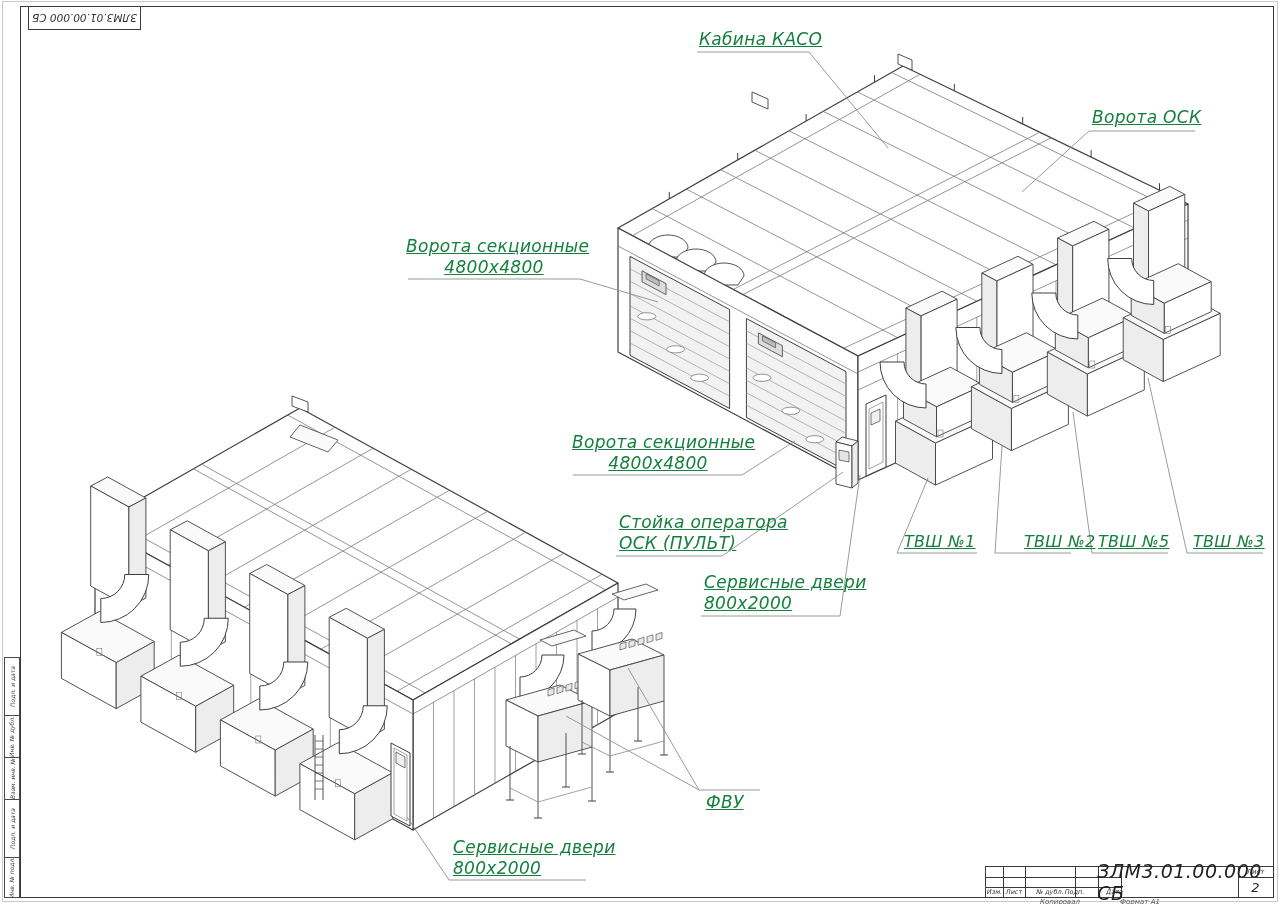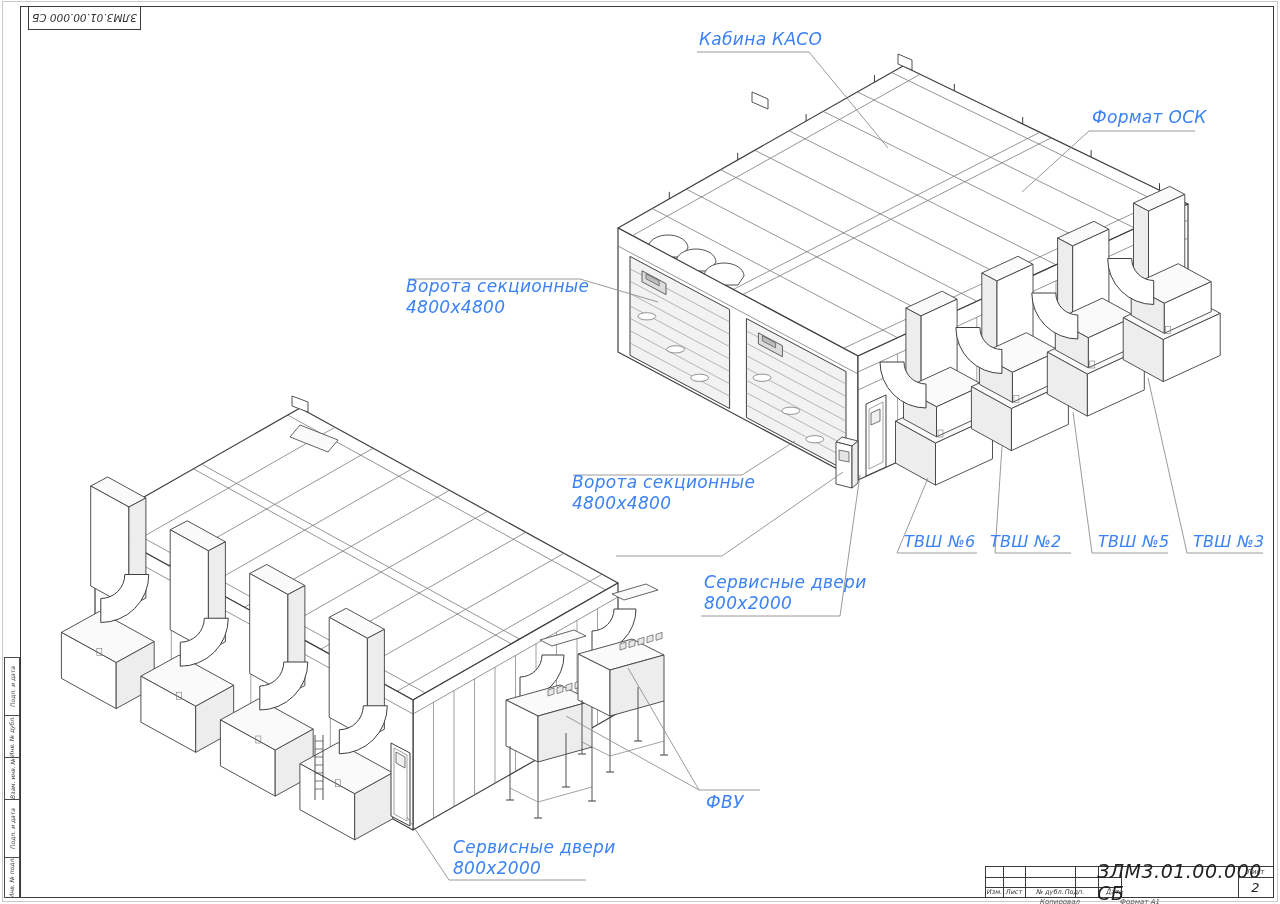--- a/index.html
+++ b/index.html
@@ -2,23 +2,23 @@
 <html><head>
 <meta charset="utf-8">
 <style>
   html,body{margin:0;padding:0;background:#9a9a9a;}
   .page{position:relative;width:1280px;height:904px;background:#ffffff;overflow:hidden;
         font-family:"DejaVu Sans",sans-serif;}
   .paper-edge{position:absolute;left:2px;top:1px;right:2px;bottom:2px;border:1px solid #c9c9c9;}
   .frame{position:absolute;left:20px;top:6px;right:6px;bottom:6px;border:1.6px solid #3a3a3a;box-sizing:border-box;}
   svg#art{position:absolute;left:0;top:0;}
   
-  .co{position:absolute;font:italic 17px "DejaVu Sans",sans-serif;color:#3b82f6;
-      letter-spacing:.3px;white-space:nowrap;line-height:21px;}
-  .co.center{margin-top:40px;}
+  .co{position:absolute;font:italic 17px "DejaVu Sans",sans-serif;color:#15803d;
+      letter-spacing:.3px;white-space:nowrap;line-height:21px;text-decoration:underline;}
+  .co.center{text-align:center;}
   .co.tv{font-size:16px;}
   
   .stamp{position:absolute;left:28px;top:6px;width:113px;height:24px;border:1.3px solid #3a3a3a;
          box-sizing:border-box;display:flex;align-items:center;justify-content:center;}
   .stamp span{display:block;transform:rotate(180deg);font:italic 10.5px "DejaVu Sans",sans-serif;color:#333;}
   
   .mstrip{position:absolute;left:4px;top:657px;width:16px;height:241px;border:1px solid #4a4a4a;box-sizing:border-box;}
   .mcell{position:absolute;left:0;width:100%;border-bottom:1px solid #4a4a4a;box-sizing:border-box;
          display:flex;align-items:center;justify-content:center;overflow:hidden;}
   .mcell:last-child{border-bottom:none;}
@@ -330,45 +330,49 @@
       </div>
     <div class="mcell" style="top:142px;height:58px">
         <span>Подп. и дата</span>
       </div>
     <div class="mcell" style="top:200px;height:39px">
         <span>Инв. № подл.</span>
       </div>
   </div>
 
   <div class="co" style="left:699px;top:29px">Кабина КАСО</div>
-  <div class="co" style="left:1092px;top:107px">Формат ОСК</div>
+  <div class="co" style="left:1092px;top:107px">Ворота ОСК</div>
 
   <div class="co center" style="left:406px;top:236px;width:176px">
     <div>Ворота секционные</div>
     <div>4800х4800</div>
   </div>
 
   <div class="co center" style="left:572px;top:432px;width:172px">
     <div>Ворота секционные</div>
     <div>4800х4800</div>
   </div>
 
+  <div class="co" style="left:619px;top:512px">
+    <div>Стойка оператора</div>
+    <div>ОСК (ПУЛЬТ)</div>
+  </div>
 
   <div class="co" style="left:704px;top:572px">
     <div>Сервисные двери</div>
     <div>800х2000</div>
   </div>
 
   <div class="co" style="left:453px;top:837px">
     <div>Сервисные двери</div>
     <div>800х2000</div>
   </div>
 
-  <div class="co tv" style="left:904px;top:531px">ТВШ №6</div>
-  <div class="co tv" style="left:990px;top:531px">ТВШ №2</div>
+  <div class="co tv" style="left:904px;top:531px">ТВШ №1</div>
+  <div class="co tv" style="left:1024px;top:531px">ТВШ №2</div>
   <div class="co tv" style="left:1098px;top:531px">ТВШ №5</div>
   <div class="co tv" style="left:1193px;top:531px">ТВШ №3</div>
 
   <div class="co" style="left:706px;top:792px">ФВУ</div>
 
   <div class="tb">
     <div class="v" style="left:17px"></div>
     <div class="v" style="left:39px"></div>
     <div class="v" style="left:89px"></div>
     <div class="v" style="left:112px"></div>

